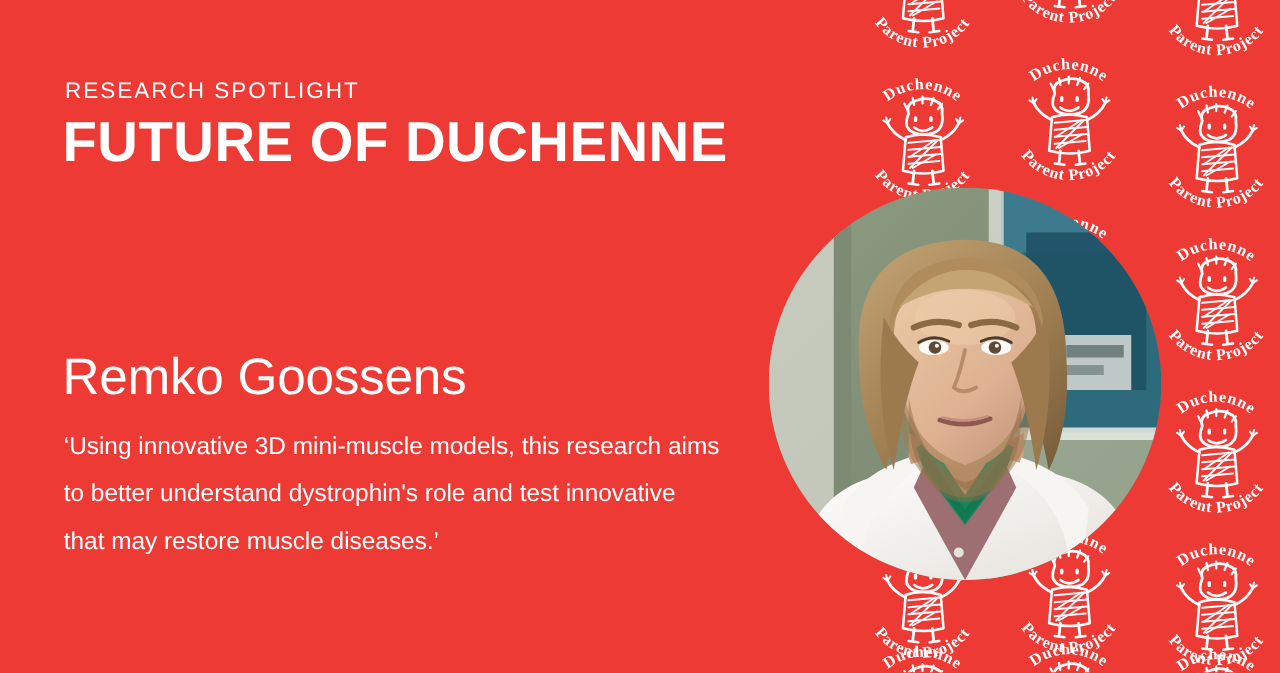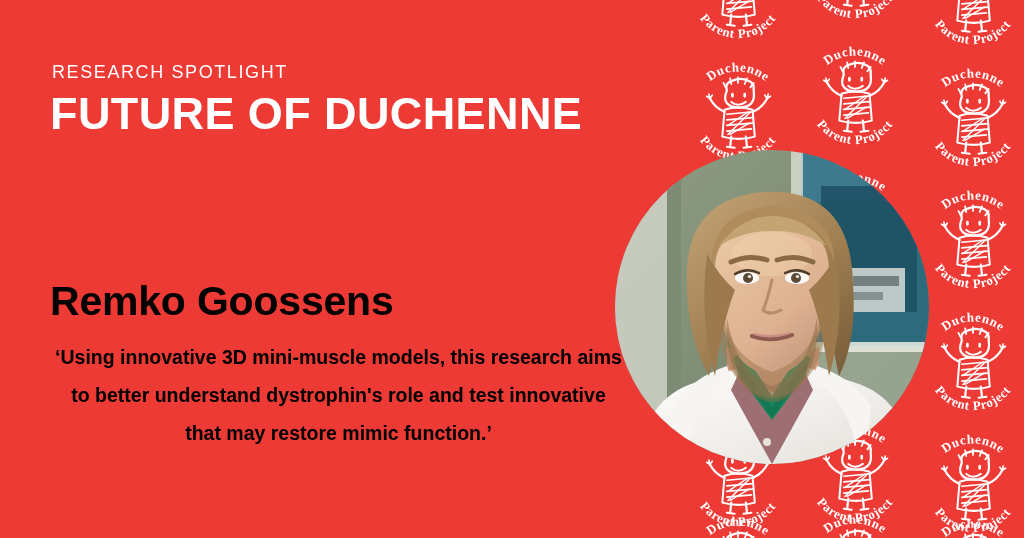--- a/index.html
+++ b/index.html
@@ -11,39 +11,39 @@
   .banner{position:relative;width:1024px;height:538px;background:#ee3a35;overflow:hidden;}
 
   
   .pattern-band{
     position:absolute;top:0;right:0;width:360px;height:538px;overflow:hidden;
   }
   .logo-tile{position:absolute;width:112px;height:112px;}
   .logo-tile svg{display:block;width:112px;height:112px;}
 
   
-  .text-block{position:absolute;left:0;top:0;width:660px;height:448px;text-align:center;}
+  .text-block{position:absolute;left:0;top:0;width:660px;height:448px;}
   .eyebrow{
     position:absolute;left:52px;top:61px;
     color:#ffffff;font-size:18px;font-weight:400;
     letter-spacing:1.6px;line-height:22px;white-space:nowrap;
   }
   .headline{
     position:absolute;left:50px;top:90px;
     color:#ffffff;font-size:45px;font-weight:700;
     letter-spacing:0.4px;line-height:48px;white-space:nowrap;
   }
   .person-name{
     position:absolute;left:50px;top:278px;
-    color:#000000;font-size:41px;font-weight:700;
+    color:#ffffff;font-size:41px;font-weight:400;
     letter-spacing:-0.2px;line-height:46px;white-space:nowrap;
   }
   .quote{
     position:absolute;left:51px;top:338px;width:575px;
-    color:#000000;font-size:19.5px;font-weight:700;line-height:38px;
+    color:#ffffff;font-size:19.5px;font-weight:400;line-height:38px;
   }
   .quote-line{display:block;white-space:nowrap;}
 
   
   .portrait{
     position:absolute;left:615px;top:150px;width:314px;height:314px;
     border-radius:50%;overflow:hidden;
   }
   .portrait svg{display:block;width:314px;height:314px;}
 </style>
@@ -510,21 +510,21 @@
 
     <div class="eyebrow">RESEARCH SPOTLIGHT</div>
 
     <div class="headline">FUTURE OF DUCHENNE</div>
 
     <div class="person-name">Remko Goossens</div>
 
     <div class="quote">
       <span class="quote-line">‘Using innovative 3D mini-muscle models, this research aims</span>
       <span class="quote-line">to better understand dystrophin's role and test innovative</span>
-      <span class="quote-line">that may restore mimic function.’</span>
+      <span class="quote-line">that may restore muscle diseases.’</span>
     </div>
   </div>
 
   <div class="portrait">
     <svg viewBox="0 0 314 314" xmlns="http://www.w3.org/2000/svg">
       <defs>
         <linearGradient id="wallg" x1="0" y1="0" x2="1" y2="1">
           <stop offset="0%" stop-color="#8f9c83"></stop>
           <stop offset="100%" stop-color="#6f8068"></stop>
         </linearGradient>

